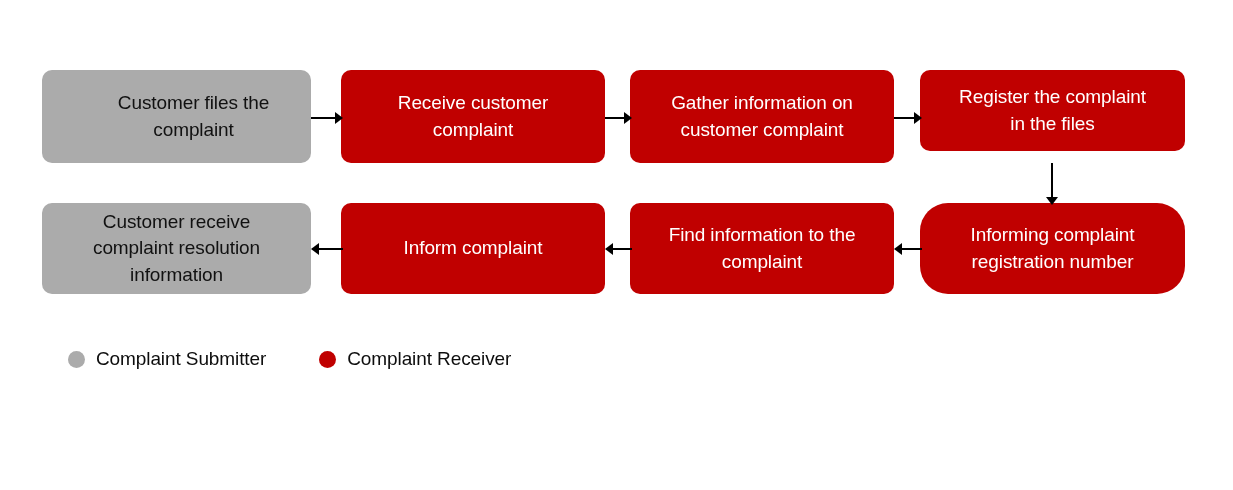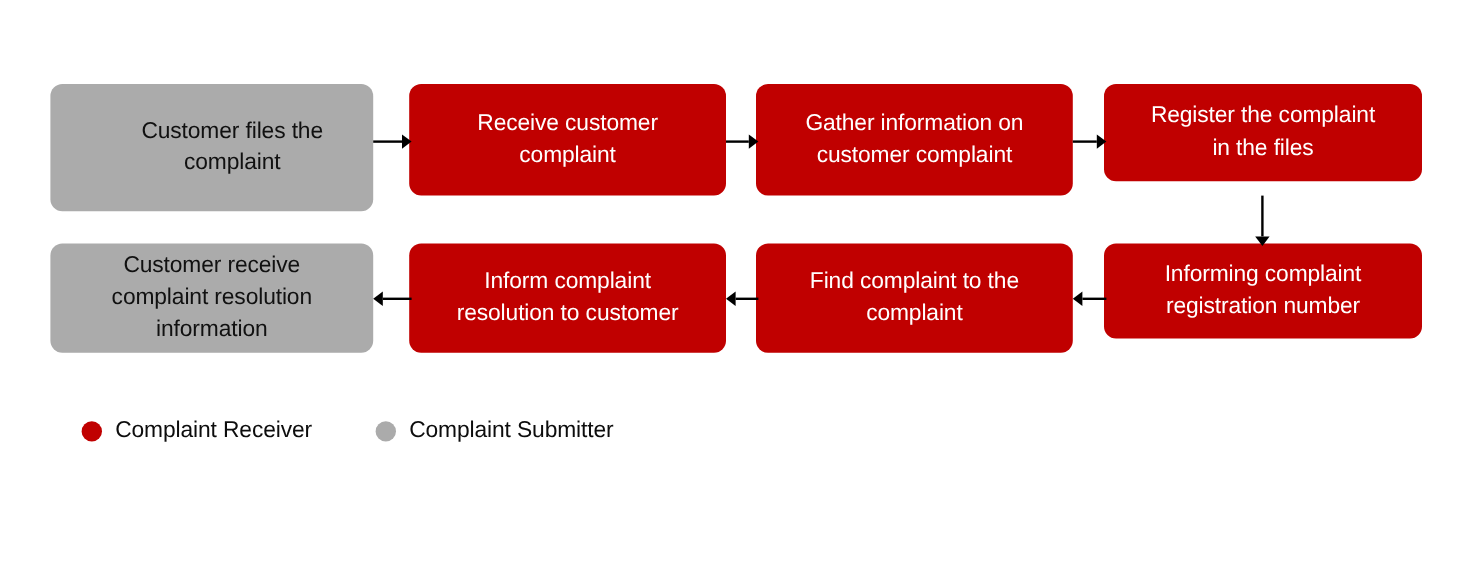--- a/index.html
+++ b/index.html
@@ -78,21 +78,21 @@
     color: #0d0d0d;
     white-space: nowrap;
     letter-spacing: -0.1px;
   }
 </style>
 </head>
 <body>
 
 <div id="canvas">
 
-  <div class="node submitter" style="left:42px; top:70px; width:269px; height:106px;padding-left:44px;">
+  <div class="node submitter" style="left:42px; top:70px; width:269px; height:93px;padding-left:44px;">
     <span class="label">
       <span>Customer files the</span><br>
       <span>complaint</span>
     </span>
   </div>
 
   <div class="node receiver" style="left:341px; top:70px; width:264px; height:93px;">
     <span class="label">
       <span>Receive customer</span><br>
       <span>complaint</span>
@@ -117,32 +117,31 @@
     <span class="label">
       <span>Customer receive</span><br>
       <span>complaint resolution</span><br>
       <span>information</span>
     </span>
   </div>
 
   <div class="node receiver" style="left:341px; top:203px; width:264px; height:91px;">
     <span class="label">
       <span>Inform complaint</span><br>
-      <span>resolution to customer</span>
     </span>
   </div>
 
   <div class="node receiver" style="left:630px; top:203px; width:264px; height:91px;">
     <span class="label">
-      <span>Find complaint to the</span><br>
+      <span>Find information to the</span><br>
       <span>complaint</span>
     </span>
   </div>
 
-  <div class="node receiver" style="left:920px; top:203px; width:265px; height:79px;">
+  <div class="node receiver" style="left:920px; top:203px; width:265px; height:91px;border-radius:28px;">
     <span class="label">
       <span>Informing complaint</span><br>
       <span>registration number</span>
     </span>
   </div>
 
   <div class="connector" style="left:311px; top:108px; width:32px; height:20px;">
     <svg width="32" height="20" viewBox="0 0 32 20">
       <line x1="0" y1="10" x2="24" y2="10" stroke="#000000" stroke-width="2"></line>
       <polygon points="24,4 32,10 24,16" fill="#000000"></polygon>
@@ -186,22 +185,22 @@
 
   <div class="connector" style="left:311px; top:239px; width:32px; height:20px;">
     <svg width="32" height="20" viewBox="0 0 32 20">
       <line x1="32" y1="10" x2="8" y2="10" stroke="#000000" stroke-width="2"></line>
       <polygon points="8,4 0,10 8,16" fill="#000000"></polygon>
     </svg>
   </div>
 
   <div id="legend">
     <div class="legend-item">
+      <span class="legend-dot submitter"></span>
+      <span class="legend-label">Complaint Submitter</span>
+    </div>
+    <div class="legend-item">
       <span class="legend-dot receiver"></span>
       <span class="legend-label">Complaint Receiver</span>
     </div>
-    <div class="legend-item">
-      <span class="legend-dot submitter"></span>
-      <span class="legend-label">Complaint Submitter</span>
-    </div>
   </div>
 
 </div>
 
 </body></html>

